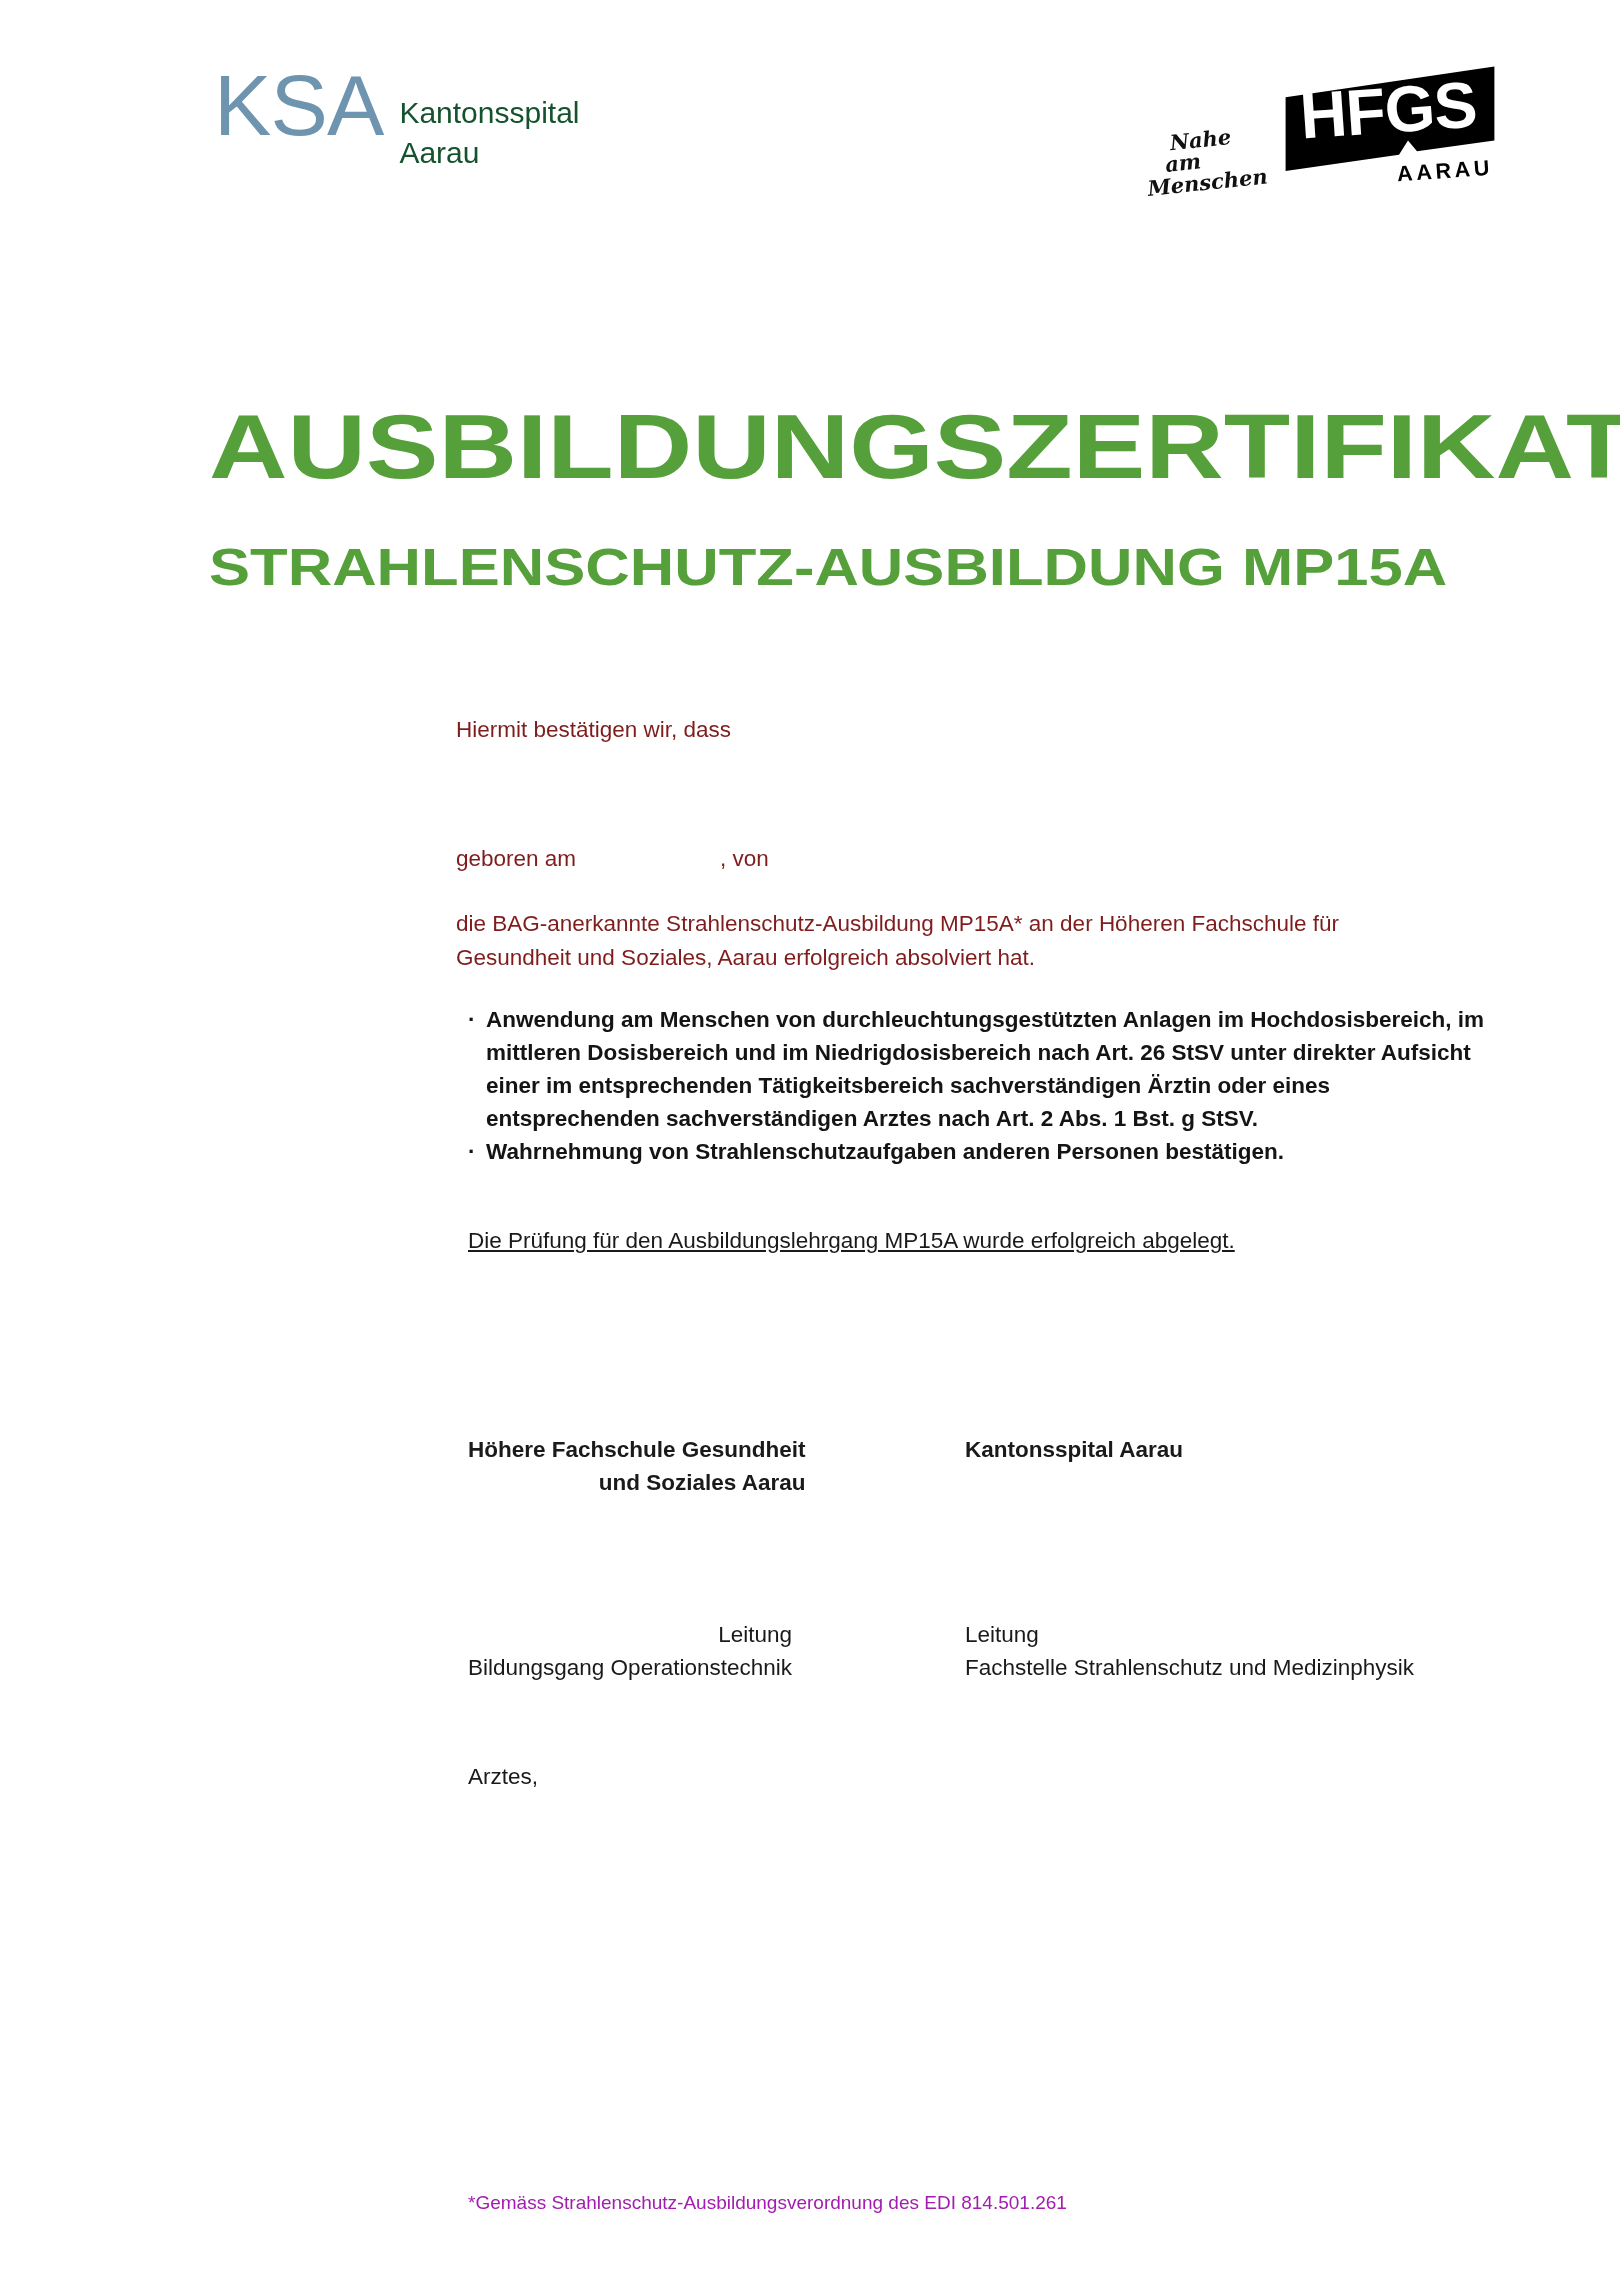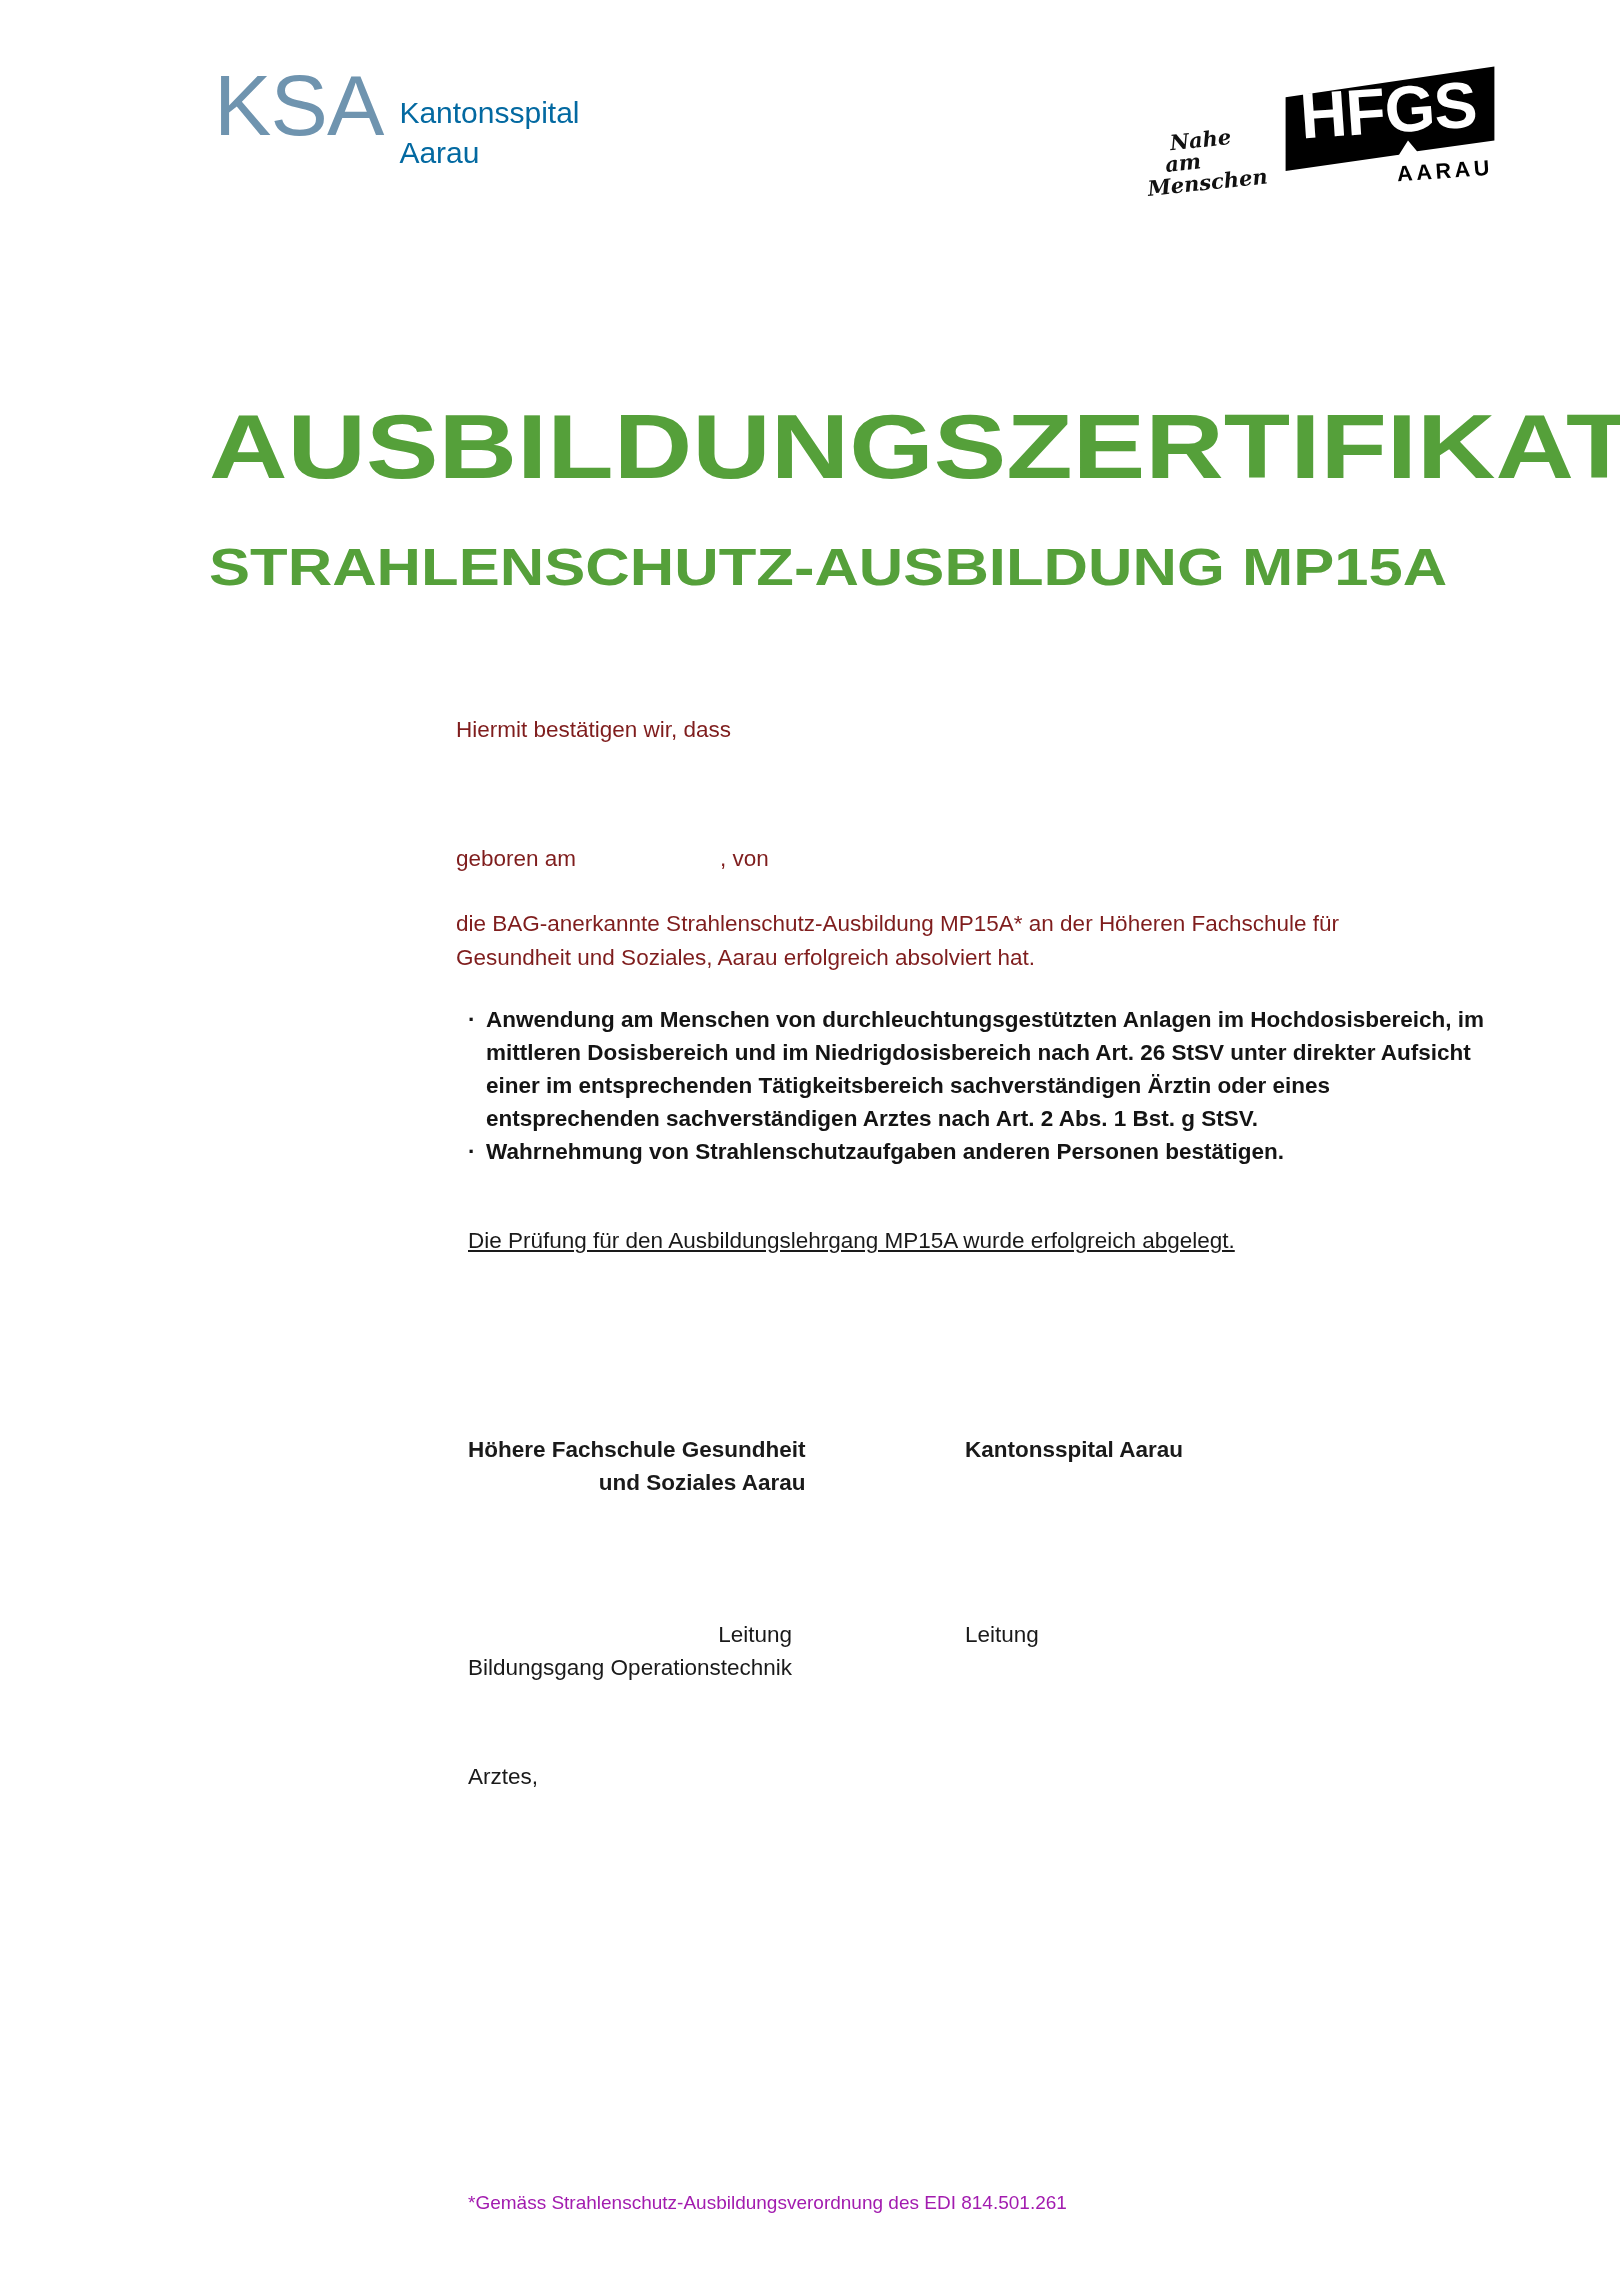--- a/index.html
+++ b/index.html
@@ -30,21 +30,21 @@
     font-size: 86px;
     line-height: 0.82;
     letter-spacing: -0.9px;
     color: #6f94af;
   }
   .ksa-words {
     margin-left: 16px;
     margin-top: 23.4px;
     font-size: 30px;
     line-height: 1.33;
-    color: #0369a1;
+    color: #14532d;
     font-weight: 400;
   }
   .ksa-words div { white-space: nowrap; }
 
   
   .slogan {
     position: absolute;
     left: 1145px;
     top: 128px;
     width: 135px;
@@ -247,18 +247,19 @@
   <div>Kantonsspital Aarau</div>
 </div>
 
 <div class="sig-block sig-left sig-role">
   <div>Leitung</div>
   <div>Bildungsgang Operationstechnik</div>
 </div>
 
 <div class="sig-block sig-right sig-role">
   <div>Leitung</div>
+  <div>Fachstelle Strahlenschutz und Medizinphysik</div>
 </div>
 
 <div class="place-line">Arztes,</div>
 
 <div class="footer-note">*Gemäss Strahlenschutz-Ausbildungsverordnung des EDI 814.501.261</div>
 
 
 </body></html>

